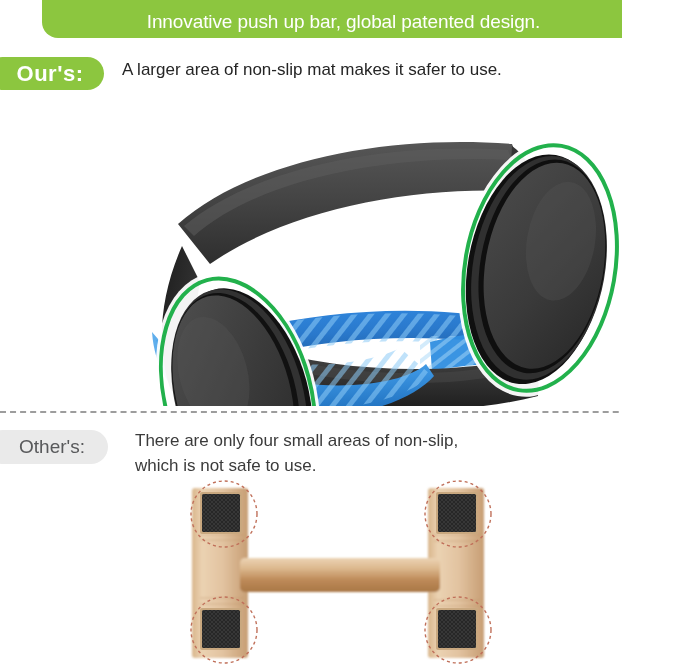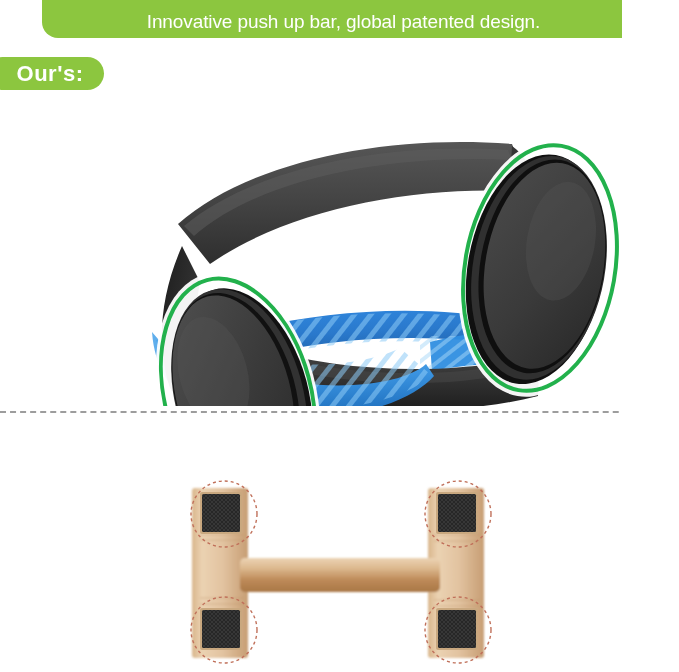--- a/index.html
+++ b/index.html
@@ -154,20 +154,21 @@
 <div id="page">
 
   <div class="banner">
     <span class="banner-text">Innovative push up bar, global patented design.</span>
   </div>
 
   <div class="ours-row">
     <div class="badge-ours">
       <span class="badge-ours-label">Our's:</span>
     </div>
+    <div class="ours-desc">A larger area of non-slip mat makes it safer to use.</div>
   </div>
 
   <div class="product-ours">
     <svg width="600" height="310" viewBox="0 0 600 310" xmlns="http://www.w3.org/2000/svg">
       <defs>
         <linearGradient id="gBarTop" x1="0" y1="0" x2="0" y2="1">
           <stop offset="0%" stop-color="#565656"></stop>
           <stop offset="45%" stop-color="#454545"></stop>
           <stop offset="100%" stop-color="#2e2e2e"></stop>
         </linearGradient>
@@ -300,20 +301,29 @@
         <ellipse cx="-1" cy="0" rx="66" ry="113" fill="#303030"></ellipse>
         <ellipse cx="2" cy="-2" rx="62" ry="108" fill="#0f0f0f"></ellipse>
         <ellipse cx="4" cy="-3" rx="59" ry="104" fill="url(#gCapR)"></ellipse>
         <ellipse cx="16" cy="-30" rx="34" ry="60" fill="#565656" opacity="0.32"></ellipse>
       </g>
     </svg>
   </div>
 
   <div class="divider"></div>
 
+  <div class="other-row">
+    <div class="badge-other">
+      <span class="badge-other-label">Other's:</span>
+    </div>
+    <div class="other-desc">
+      <div>There are only four small areas of non-slip,</div>
+      <div>which is not safe to use.</div>
+    </div>
+  </div>
 
   <div class="product-other">
     <svg width="340" height="192" viewBox="0 0 340 192" xmlns="http://www.w3.org/2000/svg">
       <defs>
         <linearGradient id="gWoodV" x1="0" y1="0" x2="1" y2="0">
           <stop offset="0%" stop-color="#D9B68C"></stop>
           <stop offset="18%" stop-color="#EBD2B2"></stop>
           <stop offset="55%" stop-color="#E2C3A0"></stop>
           <stop offset="100%" stop-color="#C79E74"></stop>
         </linearGradient>

